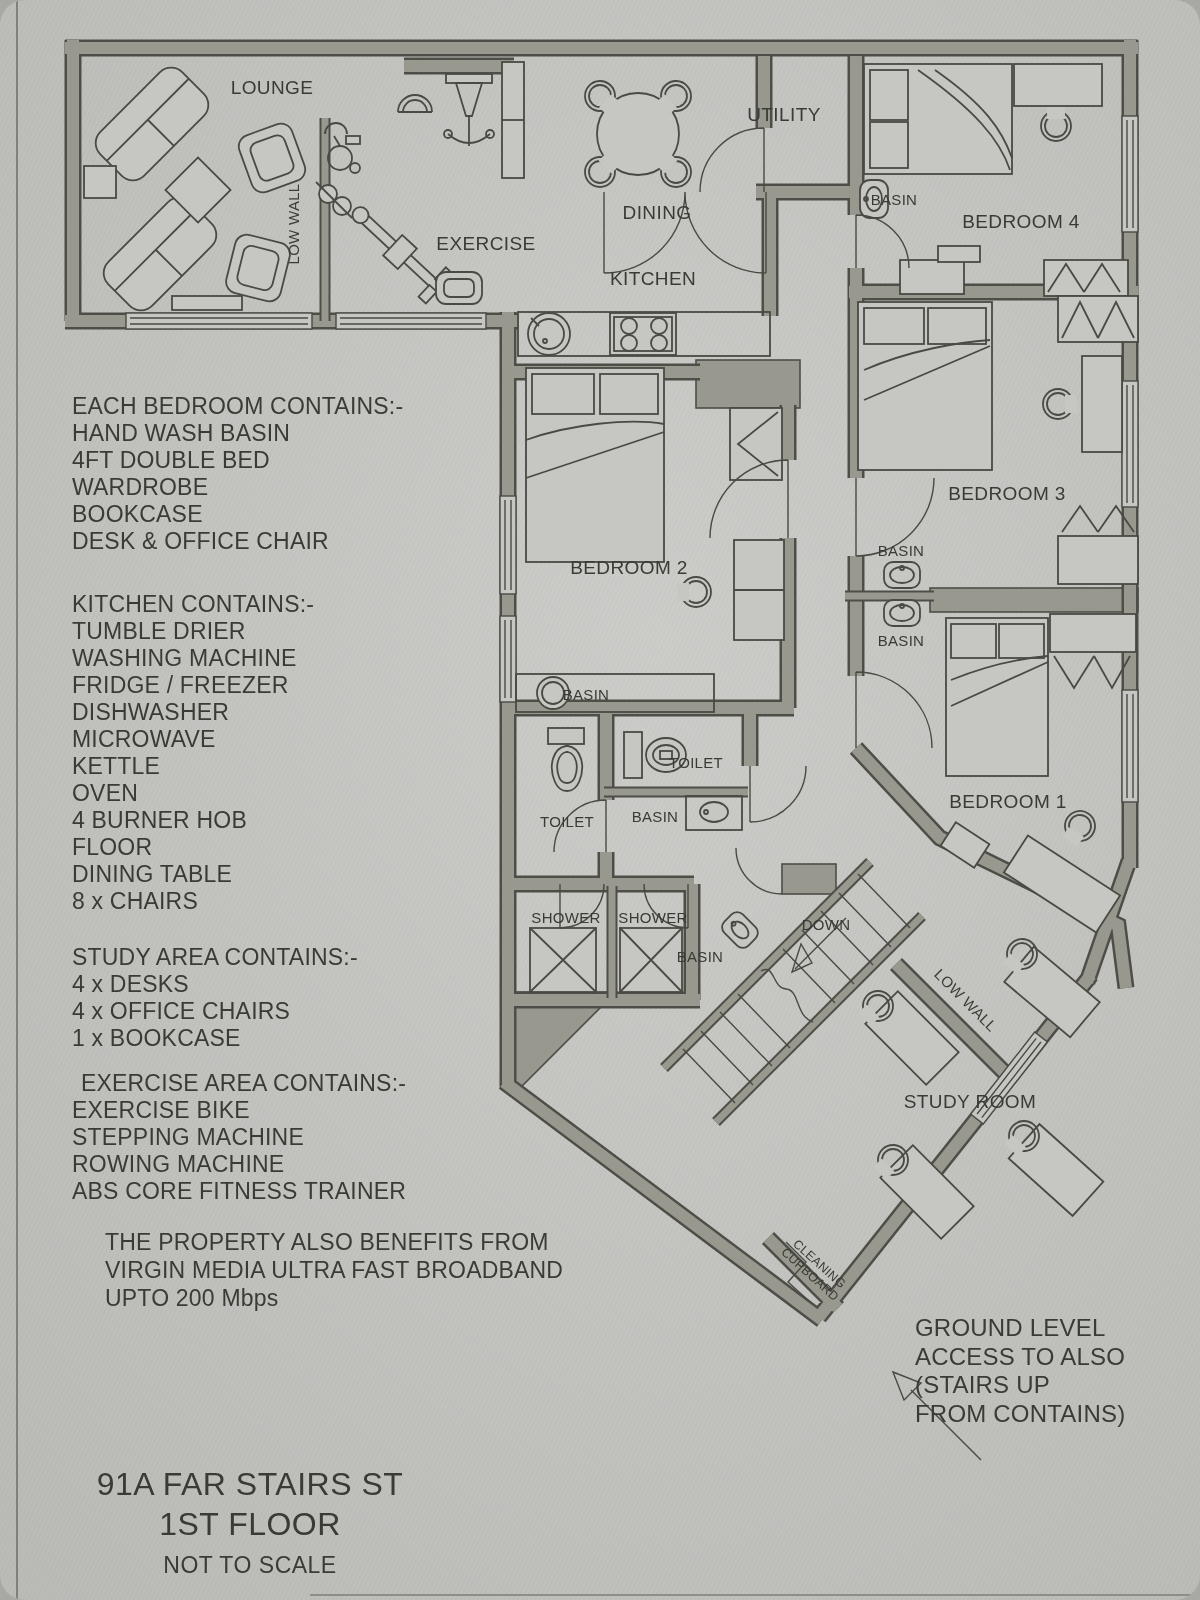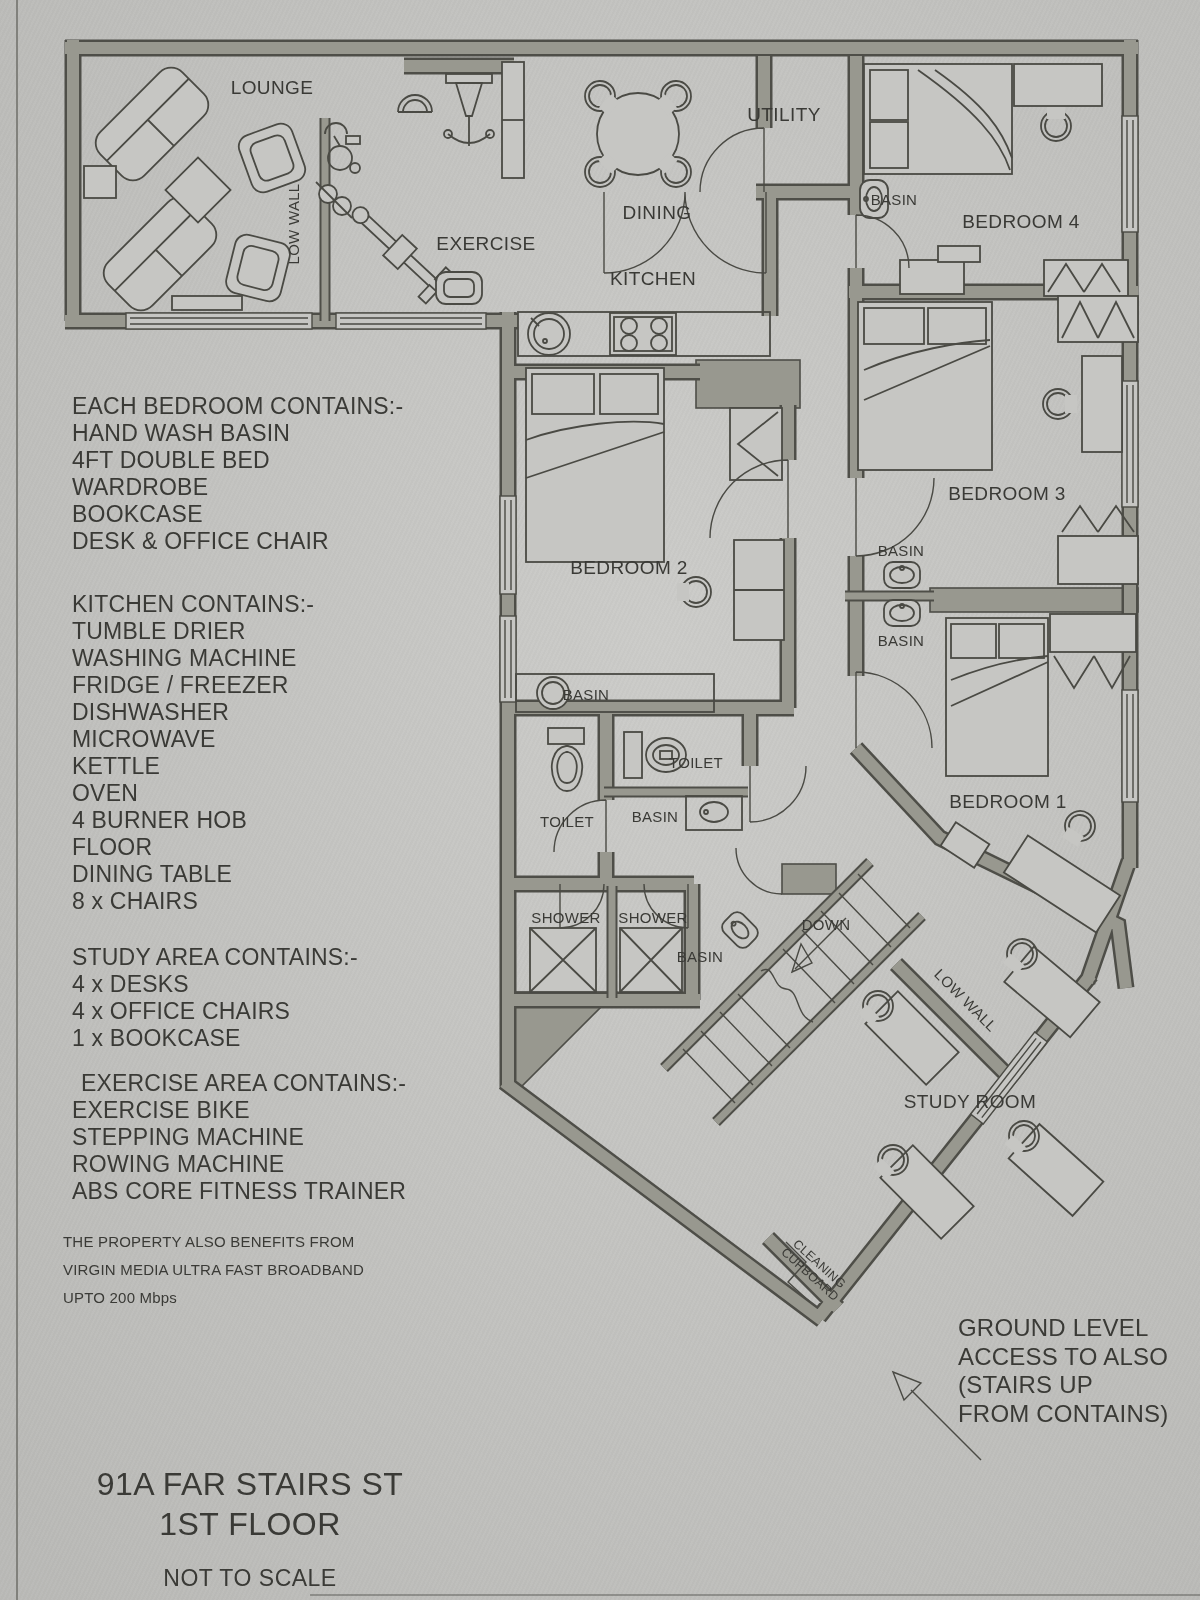--- a/index.html
+++ b/index.html
@@ -1,45 +1,45 @@
 <!DOCTYPE html>
 <html><head>
 <meta charset="utf-8">
 <style>
   html,body{margin:0;padding:0;background:#a8a8a5;}
   #page{position:relative;width:1200px;height:1600px;overflow:hidden;
     background:#c6c6c3;
     background-image:
       radial-gradient(ellipse at 55% 40%, rgba(255,255,255,.10), rgba(0,0,0,.06) 95%),
       repeating-linear-gradient(115deg, rgba(0,0,0,.015) 0 2px, rgba(255,255,255,.012) 2px 4px);
-    font-family:"Liberation Sans", sans-serif; color:#3a3a36;}
+    font-family:"Liberation Sans", sans-serif; color:#3a3a36;border-radius:25px;}
   svg{position:absolute;left:0;top:0;}
   
   .wd{fill:none;stroke:#4e4e48;stroke-width:17;stroke-linecap:butt;}
   .wl{fill:none;stroke:#98988f;stroke-width:12;stroke-linecap:butt;}
   .td{fill:none;stroke:#4e4e48;stroke-width:11;}
   .tl{fill:none;stroke:#98988f;stroke-width:7;}
   .blk{fill:#98988f;stroke:#4e4e48;stroke-width:1.6;}
   .fx{fill:none;stroke:#4a4a44;stroke-width:1.8;}
   .fxw{fill:#c6c6c3;stroke:#4a4a44;stroke-width:1.8;}
   .thin{fill:none;stroke:#4a4a44;stroke-width:1.4;}
   .win{fill:#c6c6c3;stroke:#4a4a44;stroke-width:1.4;}
   .gap{fill:#c6c6c3;stroke:none;}
   text{font-family:"Liberation Sans", sans-serif;fill:#3a3a36;text-anchor:middle;}
   text.lbl{font-size:19px;letter-spacing:.4px;}
   text.lbs{font-size:15px;letter-spacing:.3px;}
   text.lbx{font-size:12.5px;letter-spacing:.2px;}
   
   .list{position:absolute;left:72px;font-size:23px;line-height:27px;letter-spacing:.2px;white-space:nowrap;}
   .list .hd{text-underline-offset:4px;text-align:right;}
-  .note{position:absolute;font-size:15px;line-height:28px;letter-spacing:.2px;white-space:nowrap;}
-  .access{position:absolute;left:958px;top:1314px;font-size:24px;line-height:28.5px;letter-spacing:.2px;white-space:nowrap;}
+  .note{position:absolute;font-size:23px;line-height:28px;letter-spacing:.2px;white-space:nowrap;margin-left:42px;}
+  .access{position:absolute;left:915px;top:1314px;font-size:24px;line-height:28.5px;letter-spacing:.2px;white-space:nowrap;}
   .titleblk{position:absolute;left:60px;top:1464px;width:380px;text-align:center;}
   .t1{font-size:32px;letter-spacing:.5px;line-height:40px;}
-  .t3{font-size:23px;letter-spacing:.5px;margin-top:21px;}
+  .t3{font-size:23px;letter-spacing:.5px;margin-top:8px;}
   .scanline{position:absolute;left:16px;top:0;width:2px;height:1600px;background:#6e6e68;opacity:.75;}
   .botline{position:absolute;left:310px;top:1594px;width:890px;height:2px;background:#55554f;opacity:.45;}
 </style>
 </head>
 <body>
 
 <div id="page">
   <div class="scanline"></div>
   <div class="botline"></div>
 

